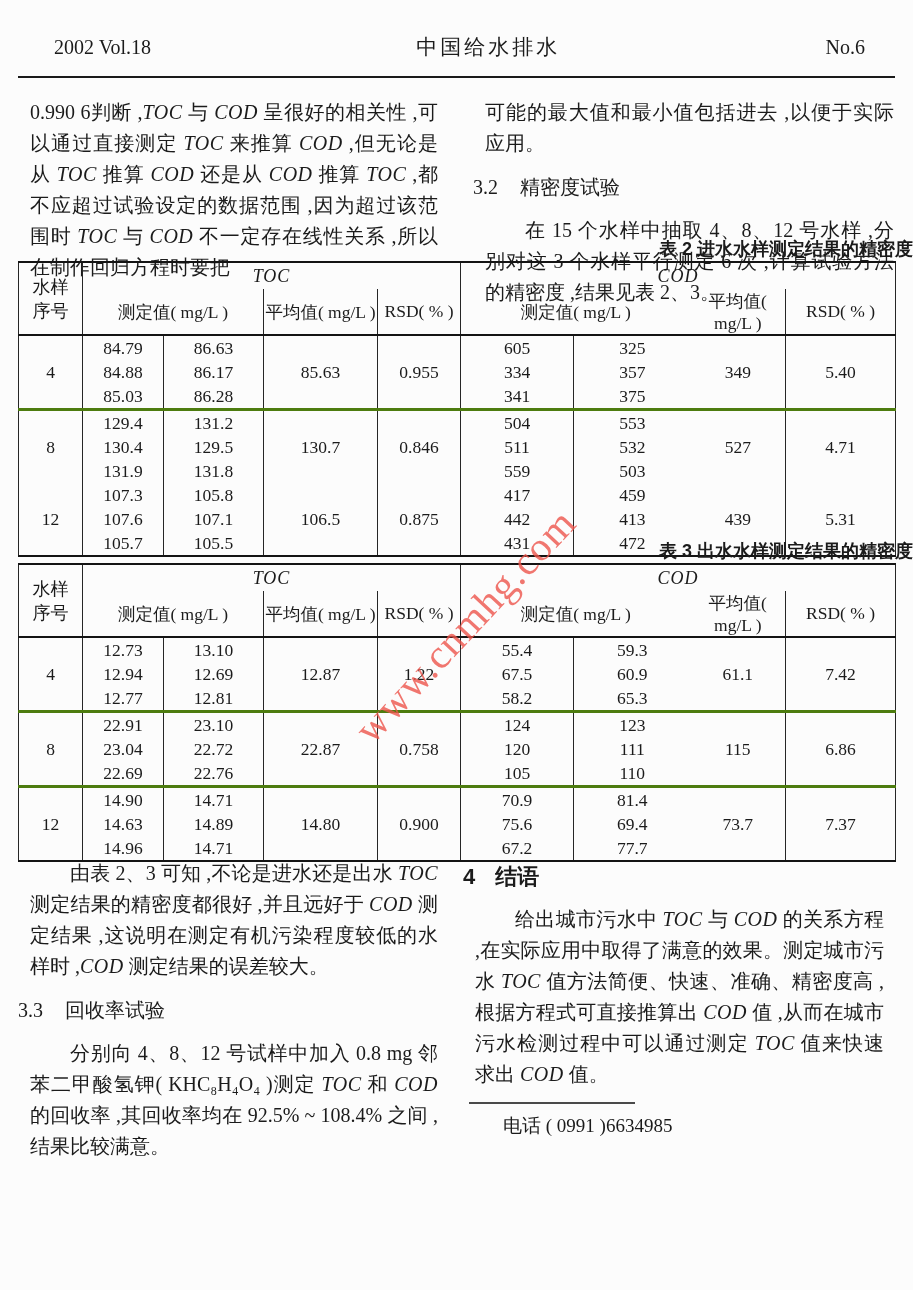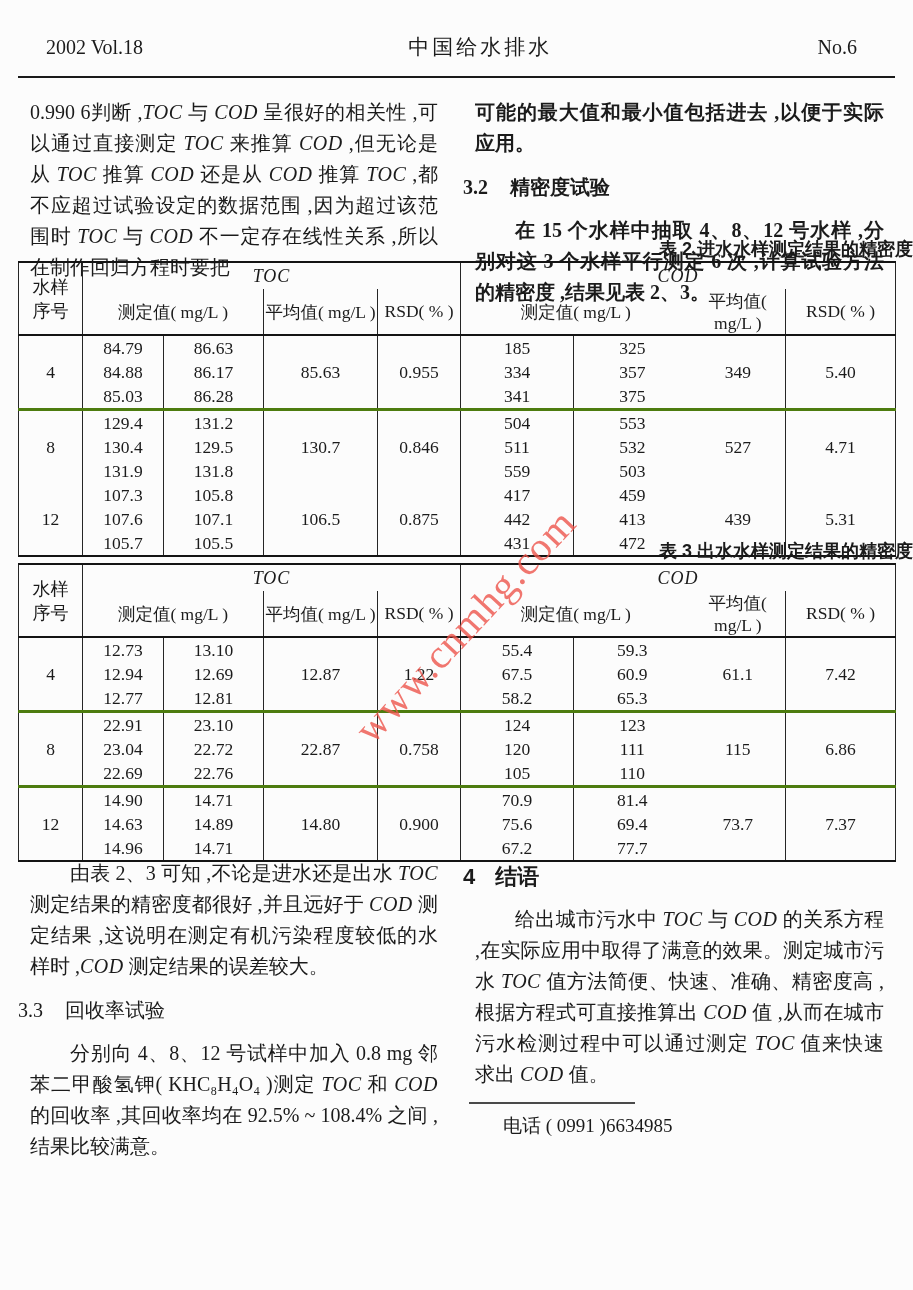--- a/index.html
+++ b/index.html
@@ -2,30 +2,30 @@
 <html><head>
 <meta charset="utf-8">
 <style>
   html, body { margin:0; padding:0; background:#ffffff; }
   .page {
     position:relative; width:913px; height:1290px; margin:0 auto;
     background:#fcfcfc; overflow:hidden;
     font-family:"Liberation Serif","DejaVu Serif",serif; color:#1b1b1b;
   }
   
-  .hdr { position:absolute; top:33px; left:10px; width:877px;
+  .hdr { position:absolute; top:33px; left:18px; width:877px;
          display:flex; justify-content:space-between; align-items:baseline; }
   .hdr .hl { font-size:20px; padding-left:36px; }
   .hdr .hc { font-size:21px; font-family:"Liberation Sans","DejaVu Sans",sans-serif; letter-spacing:3px; }
   .hdr .hr2 { font-size:20px; padding-right:30px; }
   .top-rule { position:absolute; top:76px; left:18px; width:877px; height:2px; background:#1a1a1a; }
 
   
   .colLT { position:absolute; top:85px; left:18px;  width:432px; }
-  .colRT { position:absolute; top:85px; left:463px; width:433px;font-weight:bold; }
+  .colRT { position:absolute; top:85px; left:473px; width:433px; }
   .colLB { position:absolute; top:846px; left:18px;  width:432px; }
   .colRB { position:absolute; top:846px; left:463px; width:433px; }
   p.body { margin:12px; font-size:20px; line-height:31px; text-align:justify; }
   p.ind  { text-indent:2em; }
   .it { font-style:italic; letter-spacing:.5px; }
   .sec-h { font-size:20px; line-height:32px; margin:1px 0; }
   .sec-h .no { margin-right:22px; }
   .sec-h4 { font-family:"Liberation Sans","DejaVu Sans",sans-serif; font-weight:bold;
             font-size:22px; line-height:30px; margin:16px 0 6px 0; }
   .sec-h4 .no { margin-right:20px; }
@@ -120,21 +120,21 @@
         <th class="th-u bl hb">RSD( % )</th>
       </tr>
     </thead>
     <tbody>
         <tr>
           <td class="" rowspan="3">4</td>
           <td class="bl">84.79</td>
           <td class="bl">86.63</td>
           <td class="bl" rowspan="3">85.63</td>
           <td class="bl" rowspan="3">0.955</td>
-          <td class="bl">185</td>
+          <td class="bl">605</td>
           <td class="bl">325</td>
           <td class="" rowspan="3">349</td>
           <td class="bl" rowspan="3">5.40</td>
         </tr>
         <tr>
           <td class="bl">84.88</td>
           <td class="bl">86.17</td>
           <td class="bl">334</td>
           <td class="bl">357</td>
         </tr>

